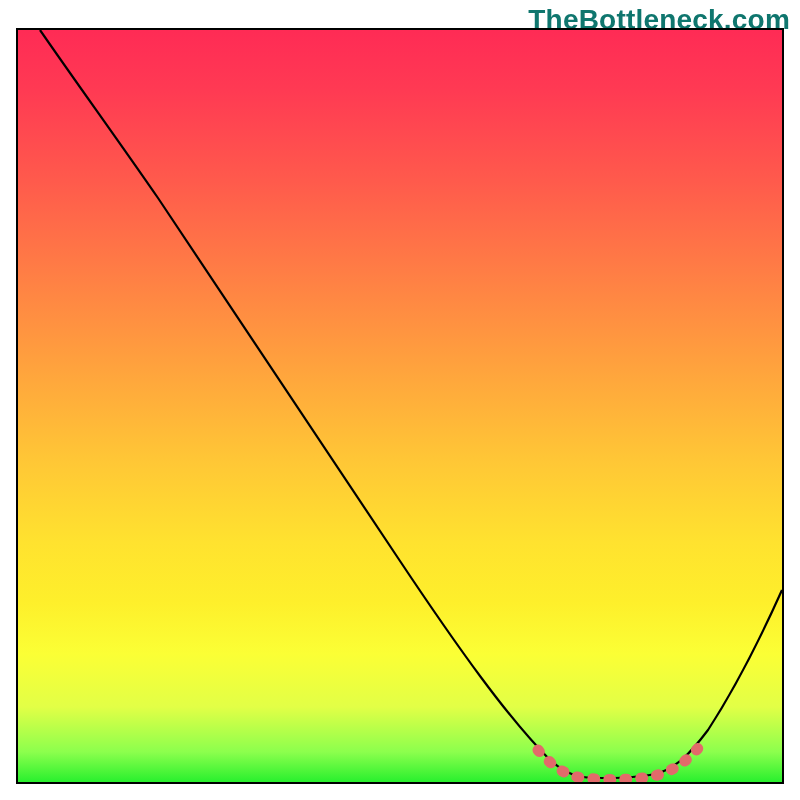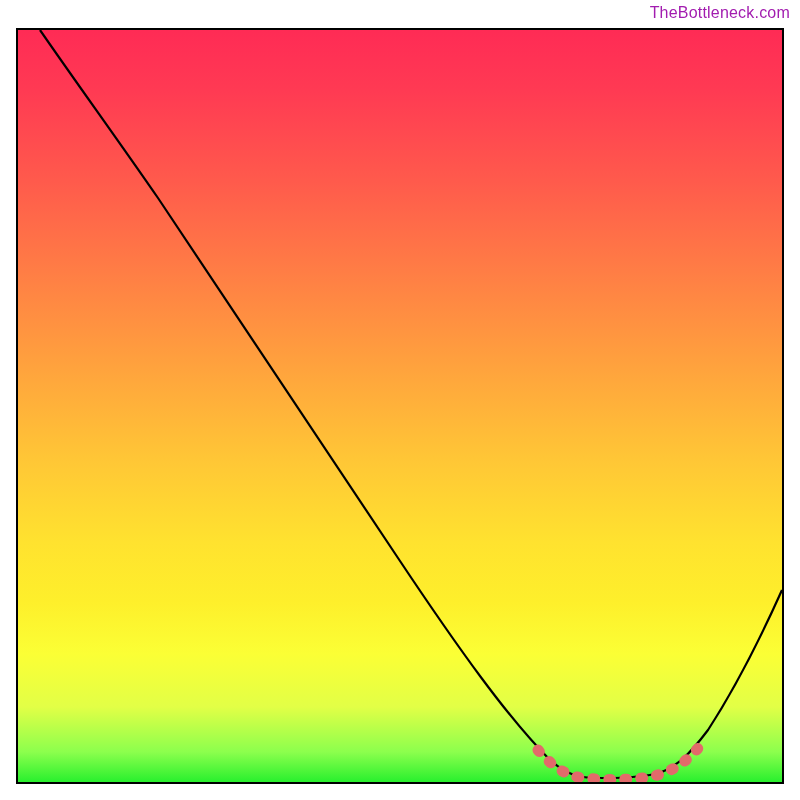--- a/index.html
+++ b/index.html
@@ -12,23 +12,23 @@
   }
   .container {
     position: relative;
     width: 800px;
     height: 800px;
   }
   .watermark {
     position: absolute;
     top: 4px;
     right: 10px;
-    font-size: 16px;
-    font-weight: 400;
-    color: #a21caf;
+    font-size: 28px;
+    font-weight: 700;
+    color: #0f766e;
     letter-spacing: 0.2px;
   }
   .plot {
     position: absolute;
     left: 16px;
     top: 28px;
     width: 768px;
     height: 756px;
     border: 2px solid #000;
     box-sizing: border-box;

